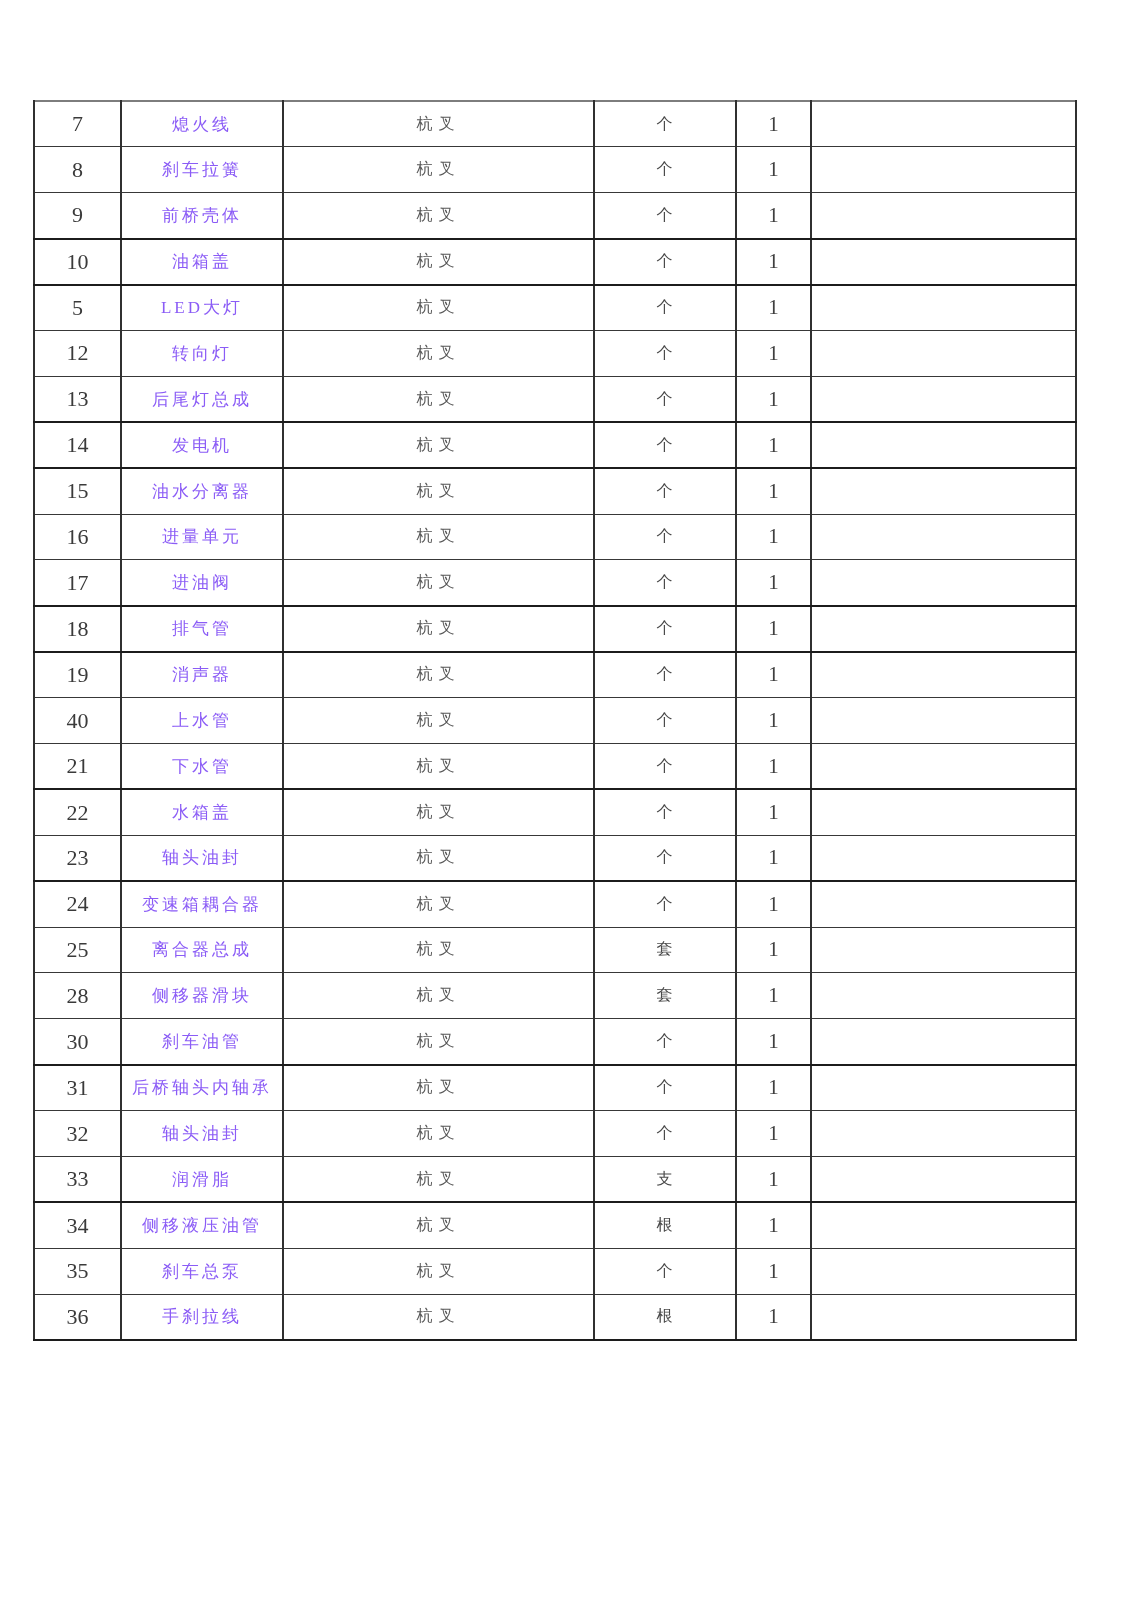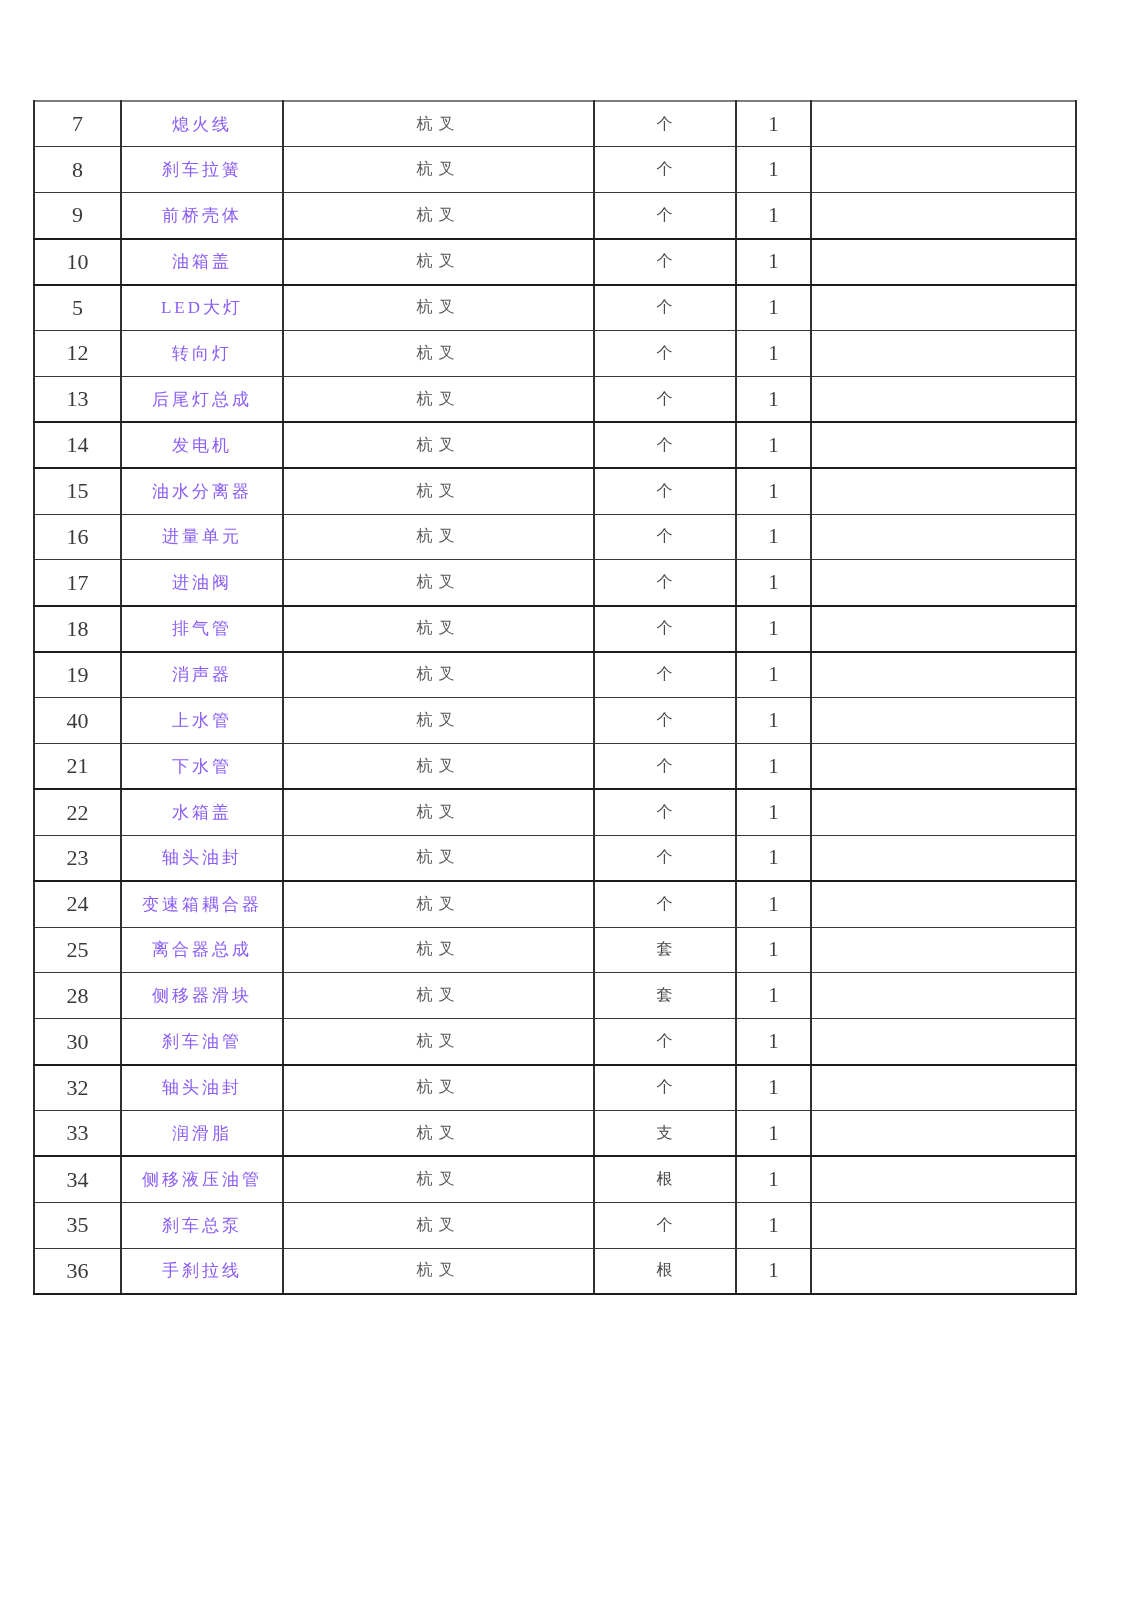--- a/index.html
+++ b/index.html
@@ -247,20 +247,28 @@
         </tr>
         <tr class="thick">
           <td class="c-no">30</td>
           <td class="c-name">刹车油管</td>
           <td class="c-brand">杭叉</td>
           <td class="c-unit">个</td>
           <td class="c-qty">1</td>
           <td class="c-note"></td>
         </tr>
         <tr>
+          <td class="c-no">31</td>
+          <td class="c-name">后桥轴头内轴承</td>
+          <td class="c-brand">杭叉</td>
+          <td class="c-unit">个</td>
+          <td class="c-qty">1</td>
+          <td class="c-note"></td>
+        </tr>
+        <tr>
           <td class="c-no">32</td>
           <td class="c-name">轴头油封</td>
           <td class="c-brand">杭叉</td>
           <td class="c-unit">个</td>
           <td class="c-qty">1</td>
           <td class="c-note"></td>
         </tr>
         <tr class="thick">
           <td class="c-no">33</td>
           <td class="c-name">润滑脂</td>

